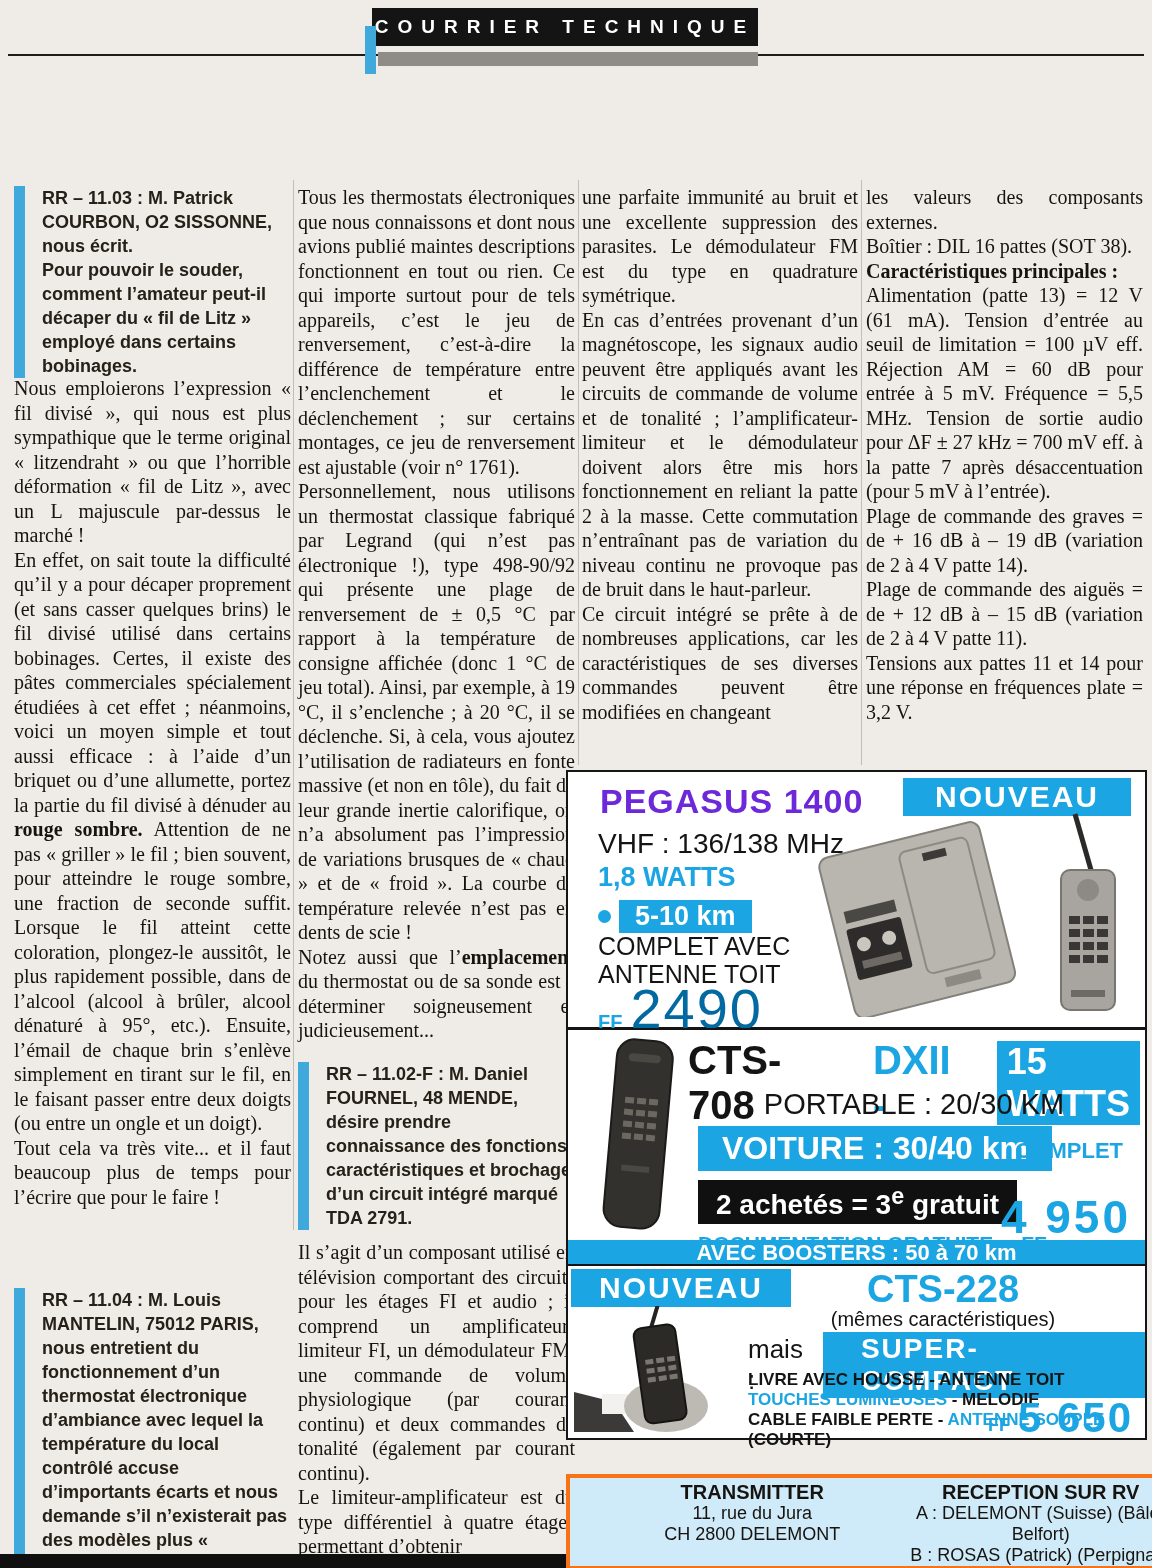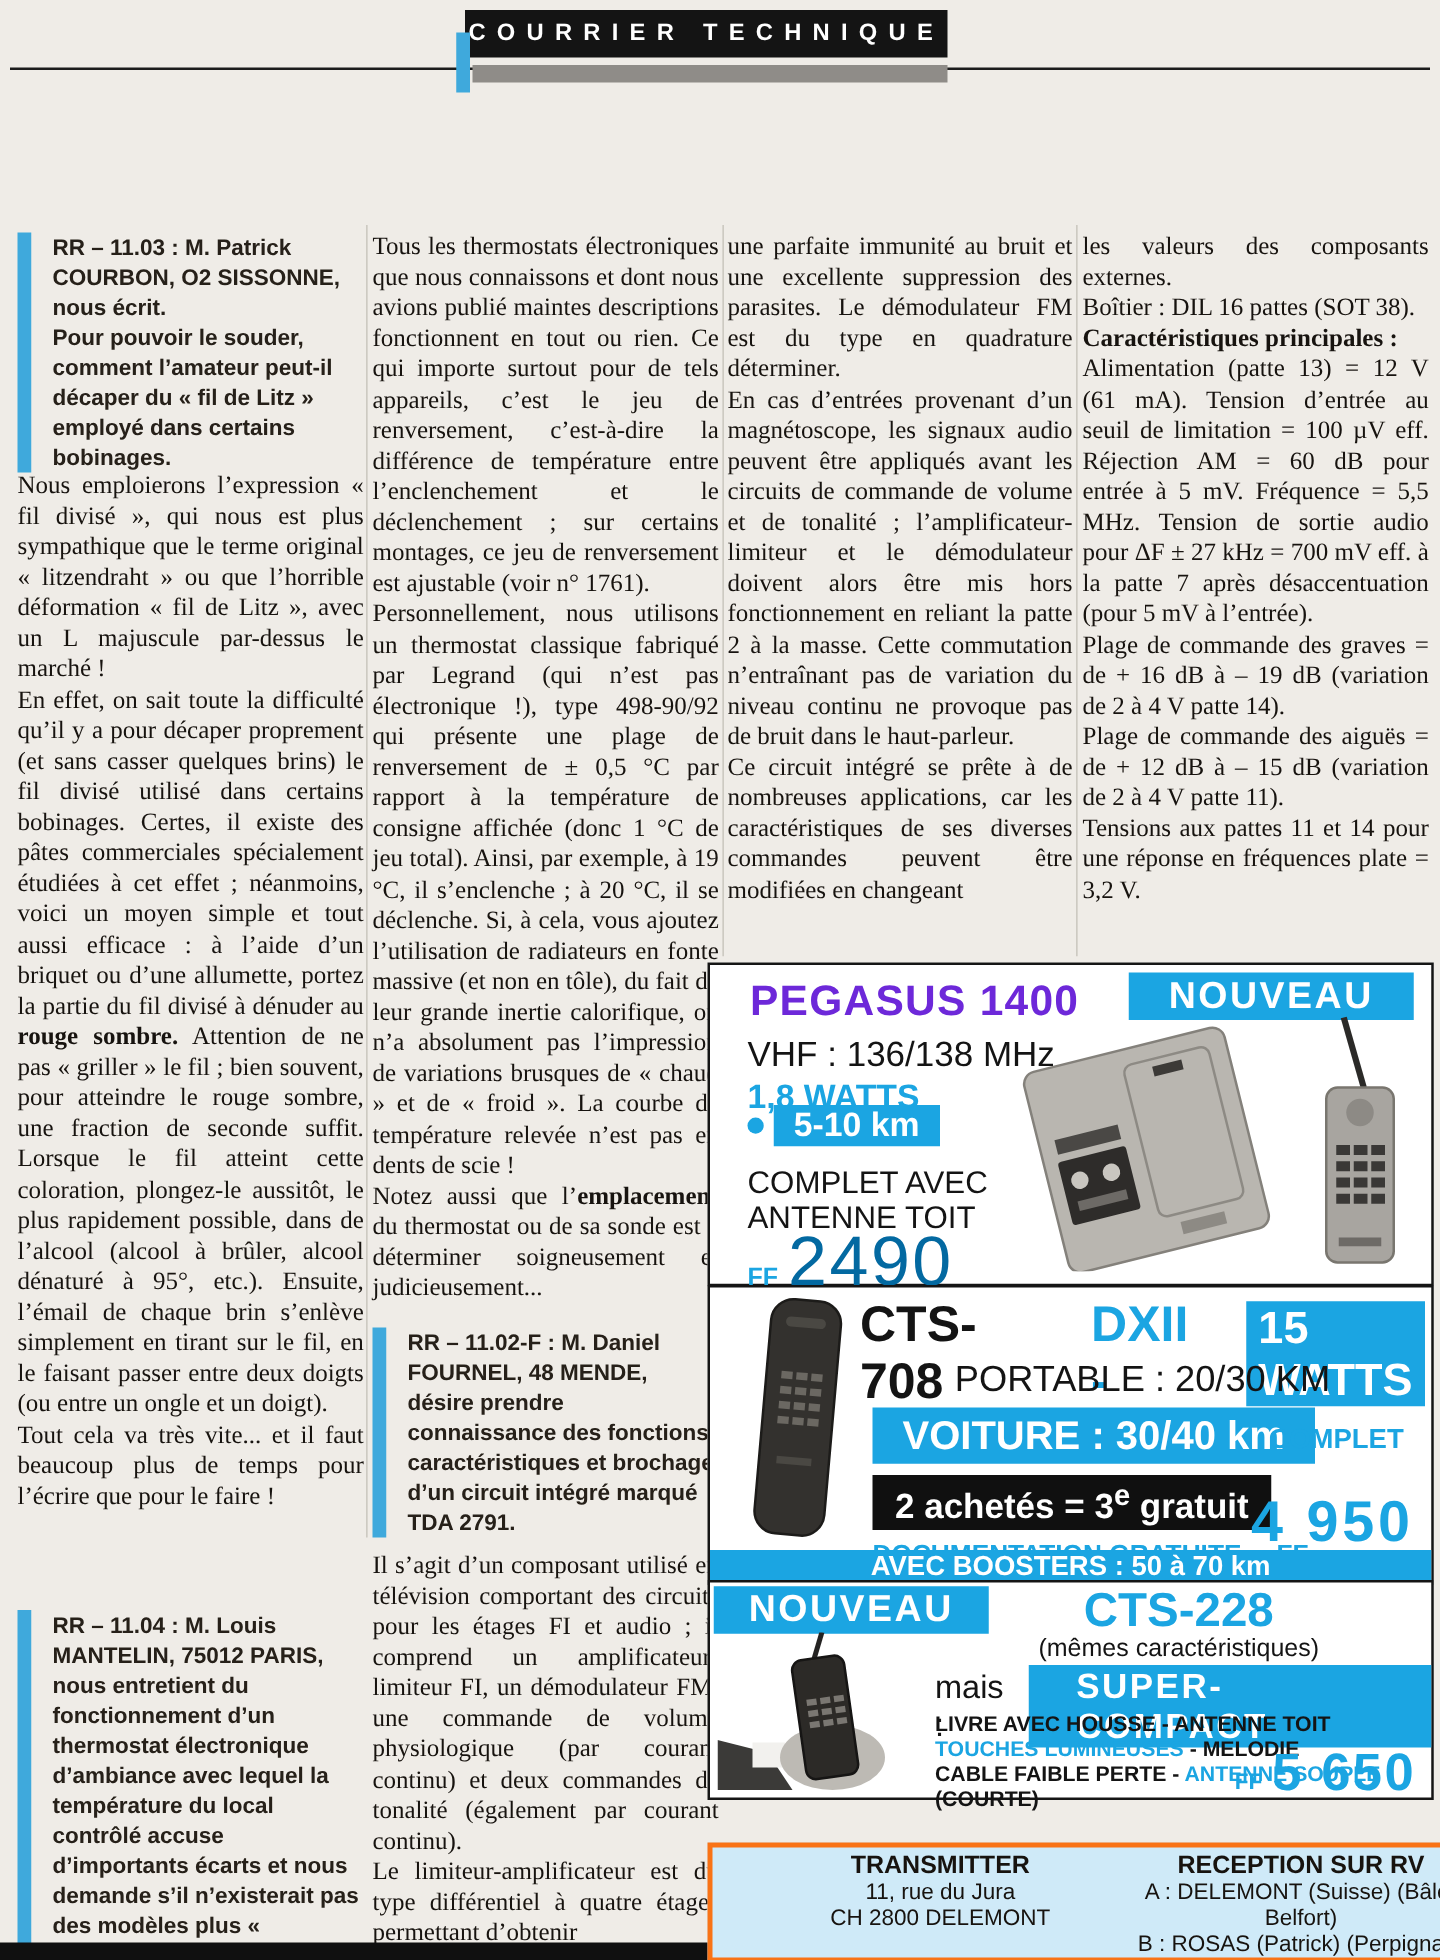--- a/index.html
+++ b/index.html
@@ -25,21 +25,21 @@
   
   .ad{position:absolute;background:#fff;border:2px solid #151515;z-index:5;
       font-family:"Liberation Sans",sans-serif;color:#141414;}
   .cyan{color:#1ba5e2;}
   .cyanbg{background:#1ba5e2;color:#fff;}
   
   .a1-title{position:absolute;left:32px;top:10px;font-size:34px;font-weight:bold;color:#6d28d9;letter-spacing:1px;}
   .a1-badge{position:absolute;right:14px;top:6px;padding:2px 32px;font-size:30px;font-weight:bold;letter-spacing:2px;}
   .a1-vhf{position:absolute;left:30px;top:56px;font-size:28px;}
   .a1-watts{position:absolute;left:30px;top:90px;font-size:27px;font-weight:bold;}
-  .a1-range{position:absolute;left:30px;top:112px;display:flex;align-items:center;}
+  .a1-range{position:absolute;left:30px;top:128px;display:flex;align-items:center;}
   .a1-dot{width:13px;height:13px;border-radius:50%;background:#1ba5e2;margin-right:8px;}
   .a1-rangebox{padding:1px 16px;font-size:27px;font-weight:bold;}
   .a1-c1{position:absolute;left:30px;top:160px;font-size:25px;}
   .a1-c2{position:absolute;left:30px;top:188px;font-size:25px;}
   .a1-price{position:absolute;left:30px;top:204px;display:flex;align-items:flex-end;}
   .a1-ff{font-size:20px;font-weight:bold;color:#1ba5e2;margin:0 8px 7px 0;}
   .a1-val{font-size:56px;font-weight:normal;color:#0369a1;letter-spacing:2px;}
   .a1-img{position:absolute;right:6px;top:40px;}
   
   .a2-titlerow{position:absolute;left:120px;top:8px;width:452px;display:flex;justify-content:center;
@@ -129,21 +129,21 @@
         <p>RR – 11.02-F : M. Daniel FOURNEL, 48 MENDE, désire prendre connaissance des fonctions, caractéristiques et brochage d’un circuit intégré marqué TDA 2791.</p>
       </div>
   </div>
 
   <div class="bodycol" style="left:298px;top:1240px;width:277px;">
     <p>Il s’agit d’un composant utilisé en télévision comportant des circuits pour les étages FI et audio ; il comprend un amplificateur-limiteur FI, un démodulateur FM, une commande de volume physiologique (par courant continu) et deux commandes de tonalité (également par courant continu).</p>
     <p>Le limiteur-amplificateur est du type différentiel à quatre étages permettant d’obtenir</p>
   </div>
 
   <div class="bodycol" style="left:582px;top:185px;width:276px;">
-    <p>une parfaite immunité au bruit et une excellente suppression des parasites. Le démodulateur FM est du type en quadrature déterminer.</p>
+    <p>une parfaite immunité au bruit et une excellente suppression des parasites. Le démodulateur FM est du type en quadrature symétrique.</p>
     <p>En cas d’entrées provenant d’un magnétoscope, les signaux audio peuvent être appliqués avant les circuits de commande de volume et de tonalité ; l’amplificateur-limiteur et le démodulateur doivent alors être mis hors fonctionnement en reliant la patte 2 à la masse. Cette commutation n’entraînant pas de variation du niveau continu ne provoque pas de bruit dans le haut-parleur.</p>
     <p>Ce circuit intégré se prête à de nombreuses applications, car les caractéristiques de ses diverses commandes peuvent être modifiées en changeant</p>
   </div>
 
   <div class="bodycol" style="left:866px;top:185px;width:277px;">
     <p>les valeurs des composants externes.</p>
     <p>Boîtier : DIL 16 pattes (SOT 38).</p>
     <p><b>Caractéristiques principales :</b></p>
     <p>Alimentation (patte 13) = 12 V (61 mA). Tension d’entrée au seuil de limitation = 100 µV eff. Réjection AM = 60 dB pour entrée à 5 mV. Fréquence = 5,5 MHz. Tension de sortie audio pour ΔF ± 27 kHz = 700 mV eff. à la patte 7 après désaccentuation (pour 5 mV à l’entrée).</p>
     <p>Plage de commande des graves = de + 16 dB à – 19 dB (variation de 2 à 4 V patte 14).</p>

